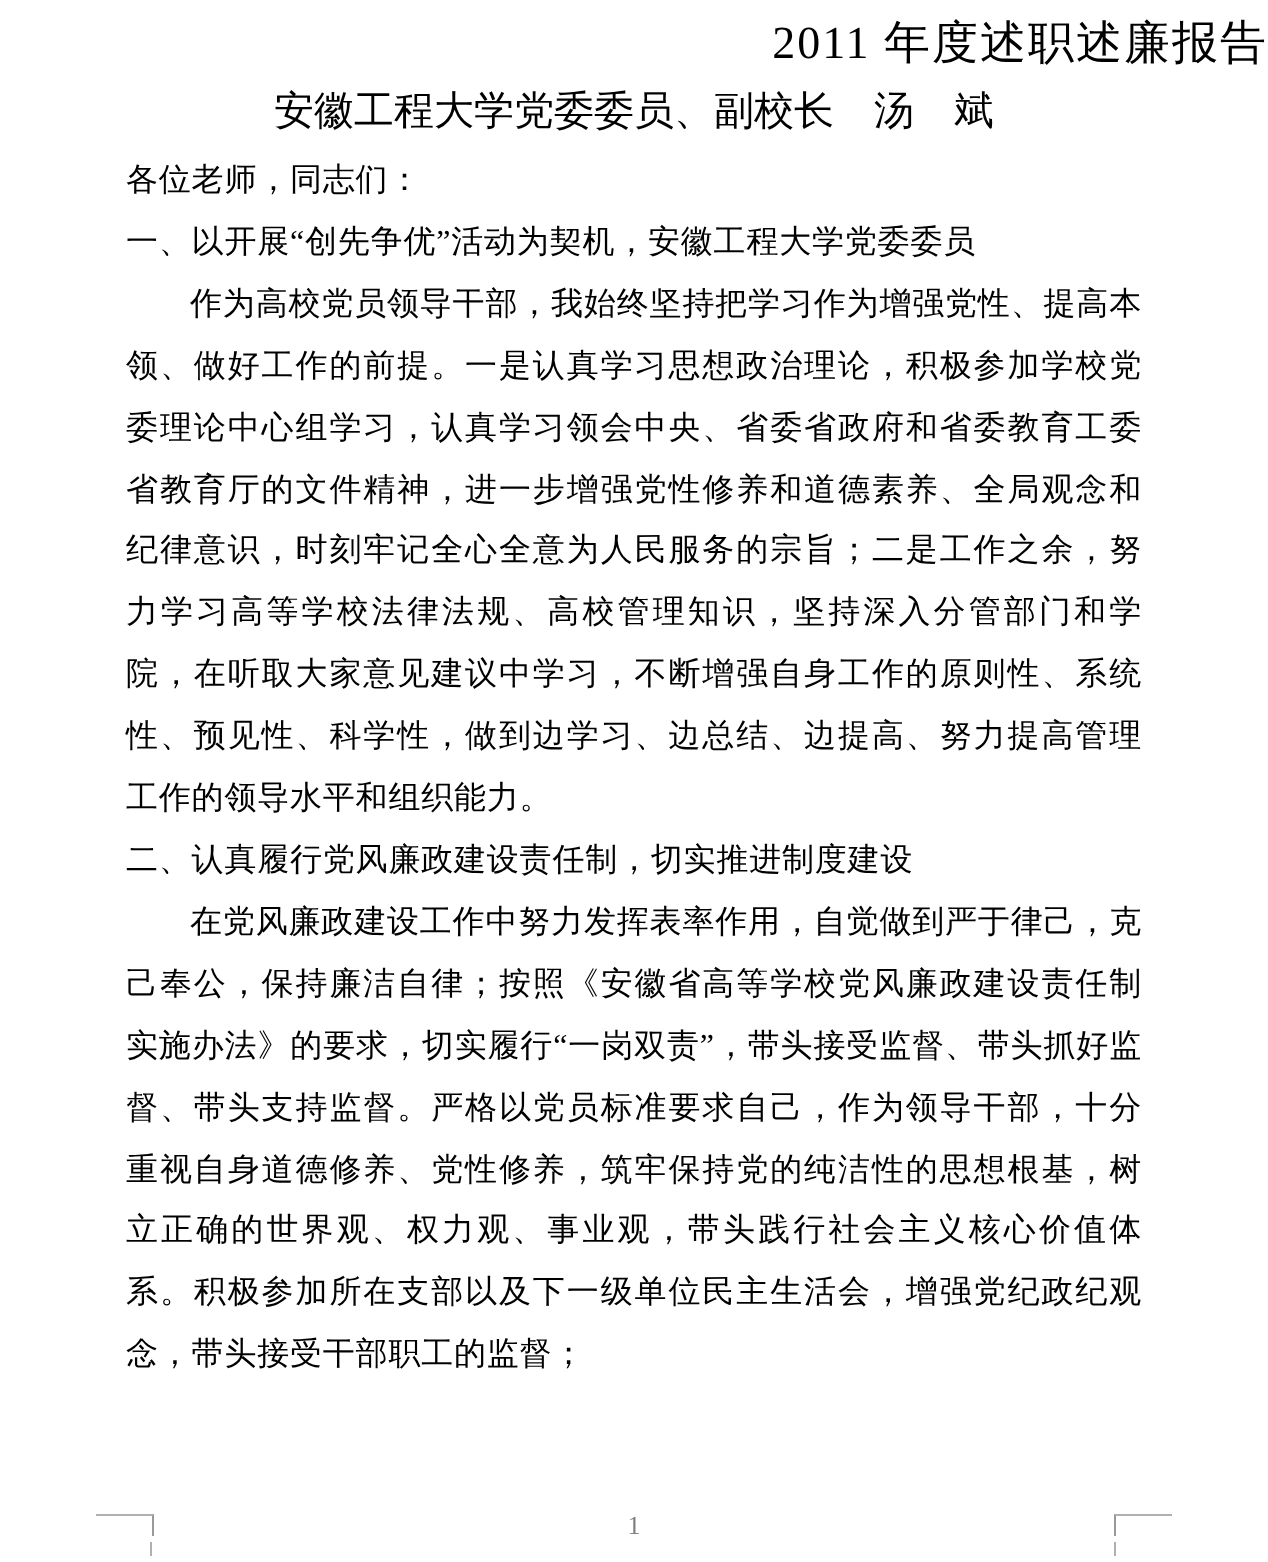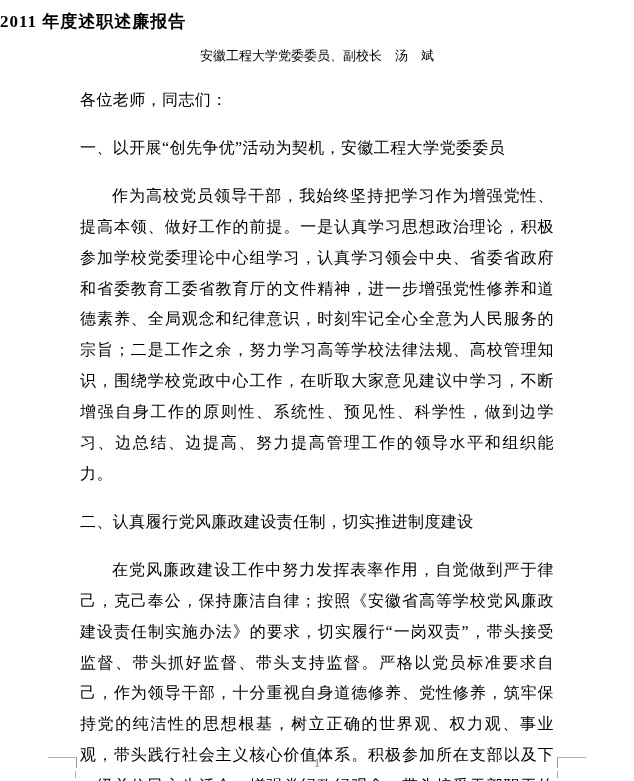--- a/index.html
+++ b/index.html
@@ -11,41 +11,41 @@
     position: relative;
     width: 634px;
     height: 781px;
     background: #ffffff;
     color: #000000;
     font-family: "Liberation Serif", "DejaVu Serif", serif;
     overflow: hidden;
   }
   .doc-title {
     margin: 6px 0 0 0;
-    text-align: left;
-    font-size: 17px;
-    font-weight: bold;
+    text-align: right;
+    font-size: 23px;
+    font-weight: normal;
     line-height: 32px;
     letter-spacing: 1px;
   }
   .doc-subtitle {
     margin: 6px 0 0 0;
     text-align: center;
-    font-size: 13px;
+    font-size: 20px;
     line-height: 24px;
   }
   .doc-body {
     margin: 8px 63px 0 63px;
     font-size: 16px;
     line-height: 30.9px;
     text-align: justify;
     letter-spacing: 0.4px;
   }
   .doc-body p {
-    margin: 17px;
+    margin: 0;
     padding: 0;
   }
   .salutation { text-indent: 0; }
   .para { text-indent: 2em; }
   .heading { text-indent: 0; }
   .page-number {
     position: absolute;
     left: 0;
     right: 0;
     top: 755px;
@@ -95,21 +95,21 @@
 
 <div class="page">
 
   <h1 class="doc-title">2011 年度述职述廉报告</h1>
 
   <div class="doc-subtitle">安徽工程大学党委委员、副校长　汤　斌</div>
 
   <div class="doc-body">
     <p class="salutation">各位老师，同志们：</p>
     <p class="heading">一、以开展“创先争优”活动为契机，安徽工程大学党委委员</p>
-    <p class="para">作为高校党员领导干部，我始终坚持把学习作为增强党性、提高本领、做好工作的前提。一是认真学习思想政治理论，积极参加学校党委理论中心组学习，认真学习领会中央、省委省政府和省委教育工委省教育厅的文件精神，进一步增强党性修养和道德素养、全局观念和纪律意识，时刻牢记全心全意为人民服务的宗旨；二是工作之余，努力学习高等学校法律法规、高校管理知识，围绕学校党政中心工作，在听取大家意见建议中学习，不断增强自身工作的原则性、系统性、预见性、科学性，做到边学习、边总结、边提高、努力提高管理工作的领导水平和组织能力。</p>
+    <p class="para">作为高校党员领导干部，我始终坚持把学习作为增强党性、提高本领、做好工作的前提。一是认真学习思想政治理论，积极参加学校党委理论中心组学习，认真学习领会中央、省委省政府和省委教育工委省教育厅的文件精神，进一步增强党性修养和道德素养、全局观念和纪律意识，时刻牢记全心全意为人民服务的宗旨；二是工作之余，努力学习高等学校法律法规、高校管理知识，坚持深入分管部门和学院，在听取大家意见建议中学习，不断增强自身工作的原则性、系统性、预见性、科学性，做到边学习、边总结、边提高、努力提高管理工作的领导水平和组织能力。</p>
     <p class="heading">二、认真履行党风廉政建设责任制，切实推进制度建设</p>
     <p class="para">在党风廉政建设工作中努力发挥表率作用，自觉做到严于律己，克己奉公，保持廉洁自律；按照《安徽省高等学校党风廉政建设责任制实施办法》的要求，切实履行“一岗双责”，带头接受监督、带头抓好监督、带头支持监督。严格以党员标准要求自己，作为领导干部，十分重视自身道德修养、党性修养，筑牢保持党的纯洁性的思想根基，树立正确的世界观、权力观、事业观，带头践行社会主义核心价值体系。积极参加所在支部以及下一级单位民主生活会，增强党纪政纪观念，带头接受干部职工的监督；</p>
   </div>
 
   <div class="mark-bl"></div>
   <div class="mark-br"></div>
   <div class="tick-left"></div>
   <div class="tick-right"></div>
 
   <div class="page-number">1</div>

